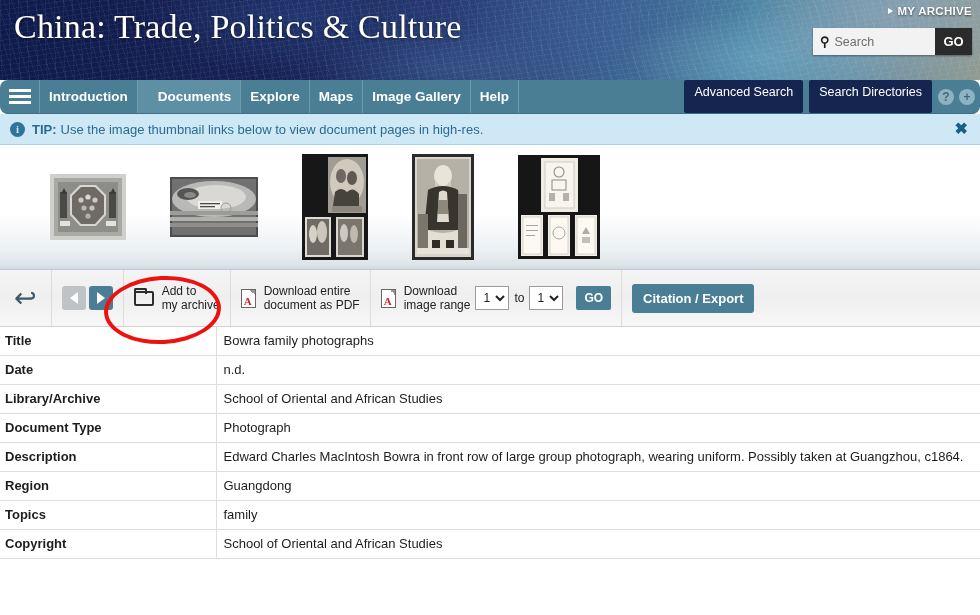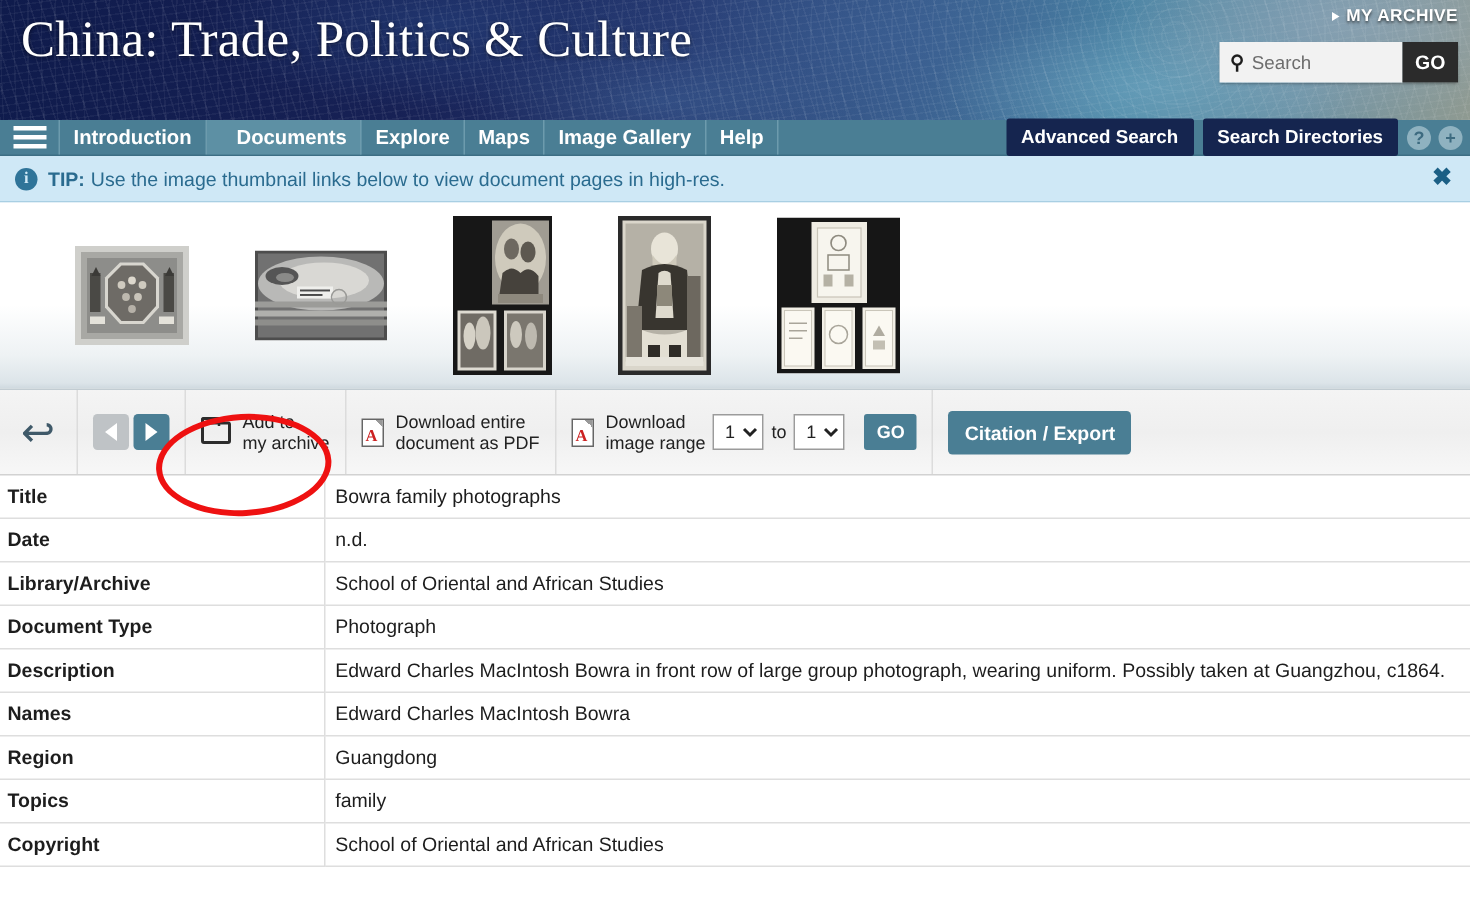--- a/index.html
+++ b/index.html
@@ -85,25 +85,26 @@
     width: 37px;
     background: #2b2b2b;
     color: #ffffff;
     font-size: 13px; font-weight: bold;
     display: flex; align-items: center; justify-content: center;
     cursor: pointer;
   }
 
   
   .navbar {
-    height: 24px;
+    height: 34px;
     background: #4a7e94;
     border-bottom: 1px solid #3d6e84;
     display: flex; align-items: stretch;
     position: relative;
+    border-radius: 8px;
   }
   .hamburger {
     width: 40px;
     display: flex; flex-direction: column; align-items: center; justify-content: center;
     gap: 3px;
     cursor: pointer;
     border-right: 1px solid #6d9bad;
   }
   .hamburger span { display:block; width: 22px; height: 3px; background: #ffffff; }
   .nav-item {
@@ -115,22 +116,22 @@
     cursor: pointer;
     border-right: 1px solid #6d9bad;
     white-space: nowrap;
   }
   .nav-item.active { background: #5d90a4; padding-left: 20px; }
   .nav-spacer { flex: 1; }
   .nav-btn {
     align-self: center;
     background: #15254f;
     color: #ffffff;
-    font-size: 12.5px; font-weight: bold;
-    padding: 5px 10px 6px;
+    font-size: 12.5px; font-weight: normal;
+    padding: 5px 10px 14px;
     margin-right: 6px;
     border-radius: 2px;
     cursor: pointer;
     white-space: nowrap;
   }
   .round-icon {
     align-self: center;
     width: 16px; height: 16px; border-radius: 50%;
     background: #8fb2c0;
     color: #3d6b80;
@@ -533,24 +534,20 @@
     </tr>
     <tr>
       <td class="k">Document Type</td>
       <td class="v">Photograph</td>
     </tr>
     <tr>
       <td class="k">Description</td>
       <td class="v">Edward Charles MacIntosh Bowra in front row of large group photograph, wearing uniform. Possibly taken at Guangzhou, c1864.</td>
     </tr>
     <tr>
-      <td class="k">Names</td>
-      <td class="v">Edward Charles MacIntosh Bowra</td>
-    </tr>
-    <tr>
       <td class="k">Region</td>
       <td class="v">Guangdong</td>
     </tr>
     <tr>
       <td class="k">Topics</td>
       <td class="v">family</td>
     </tr>
     <tr>
       <td class="k">Copyright</td>
       <td class="v">School of Oriental and African Studies</td>

